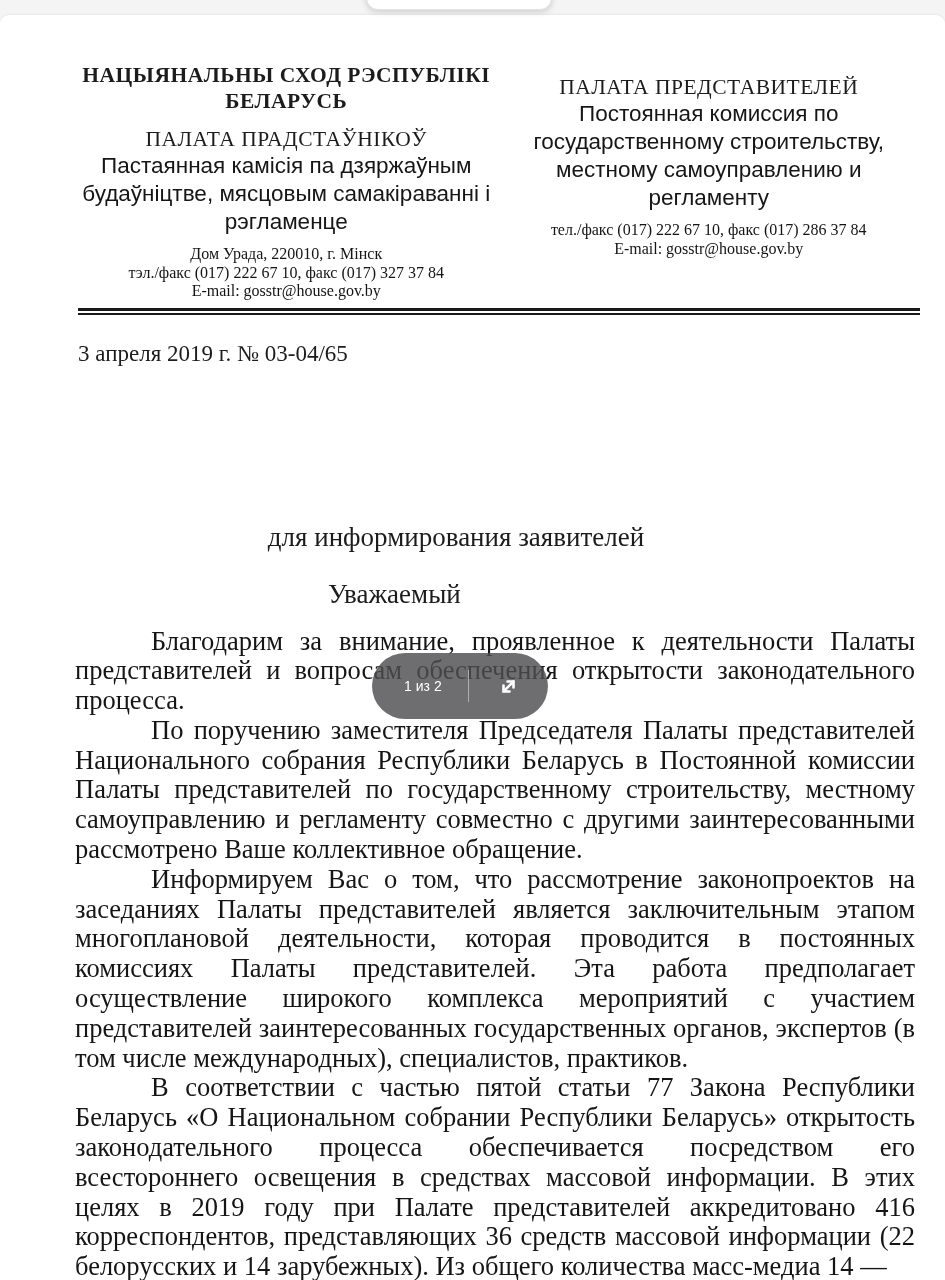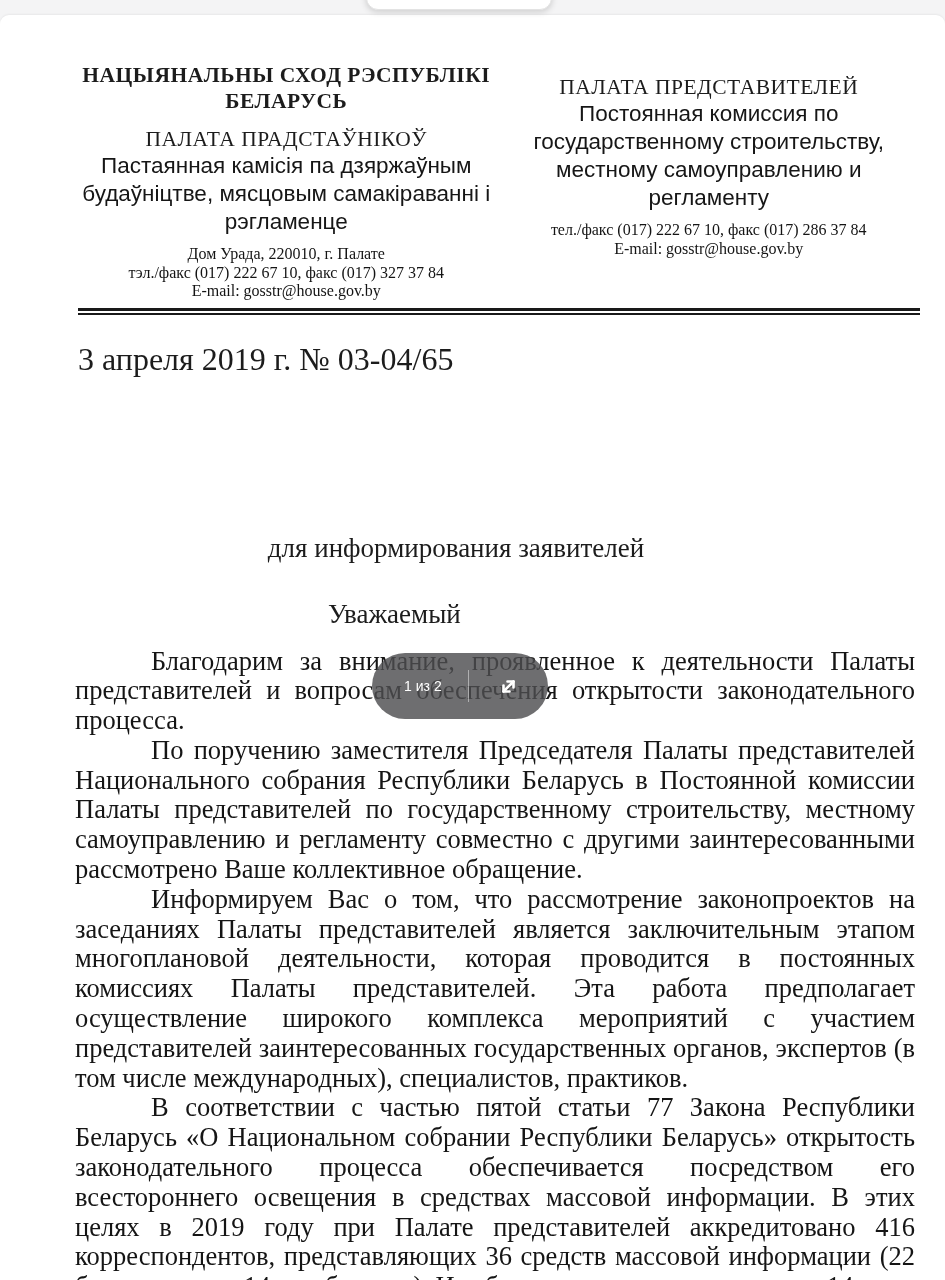--- a/index.html
+++ b/index.html
@@ -40,27 +40,27 @@
     font-size:22.5px;line-height:28px;color:#161616;
   }
   .contact{
     font-size:16px;line-height:18.5px;margin-top:9px;color:#141414;
   }
   .rule{
     margin:7px 25px 0 78px;height:2px;
     border-top:3px solid #191919;border-bottom:2px solid #191919;
   }
   .date-line{
-    margin:26px 0 12px 78px;font-size:32px;
+    margin:26px 0 12px 78px;font-size:23px;
   }
   .routing-note{
     margin:155px 33px 0 0;text-align:center;font-size:27px;
   }
   .salutation{
-    margin:35px 0 0 328px;font-size:27px;
+    margin:26px 0 0 328px;font-size:27px;
   }
   .letter-body{
     margin:17px 30px 0 75px;
   }
   .letter-body p{
     margin:0;font-size:26.5px;line-height:29.8px;
     text-align:justify;text-indent:76px;color:#151515;
   }
   
   .pager-pill{
@@ -89,21 +89,21 @@
 <div class="top-float"></div>
 
 <div class="page">
 
   <div class="letterhead">
     <div class="lh-col">
       <div class="org-name">НАЦЫЯНАЛЬНЫ СХОД РЭСПУБЛІКІ БЕЛАРУСЬ</div>
       <div class="chamber">ПАЛАТА ПРАДСТАЎНІКОЎ</div>
       <div class="commission">Пастаянная камісія па дзяржаўным будаўніцтве, мясцовым самакіраванні і рэгламенце</div>
       <div class="contact">
-        <div>Дом Урада, 220010, г. Палате</div>
+        <div>Дом Урада, 220010, г. Мінск</div>
         <div>тэл./факс (017) 222 67 10, факс (017) 327 37 84</div>
         <div>E-mail: gosstr@house.gov.by</div>
       </div>
     </div>
     <div class="lh-col">
       <div class="chamber">ПАЛАТА ПРЕДСТАВИТЕЛЕЙ</div>
       <div class="commission">Постоянная комиссия по государственному строительству, местному самоуправлению и регламенту</div>
       <div class="contact">
         <div>тел./факс (017) 222 67 10, факс (017) 286 37 84</div>
         <div>E-mail: gosstr@house.gov.by</div>

